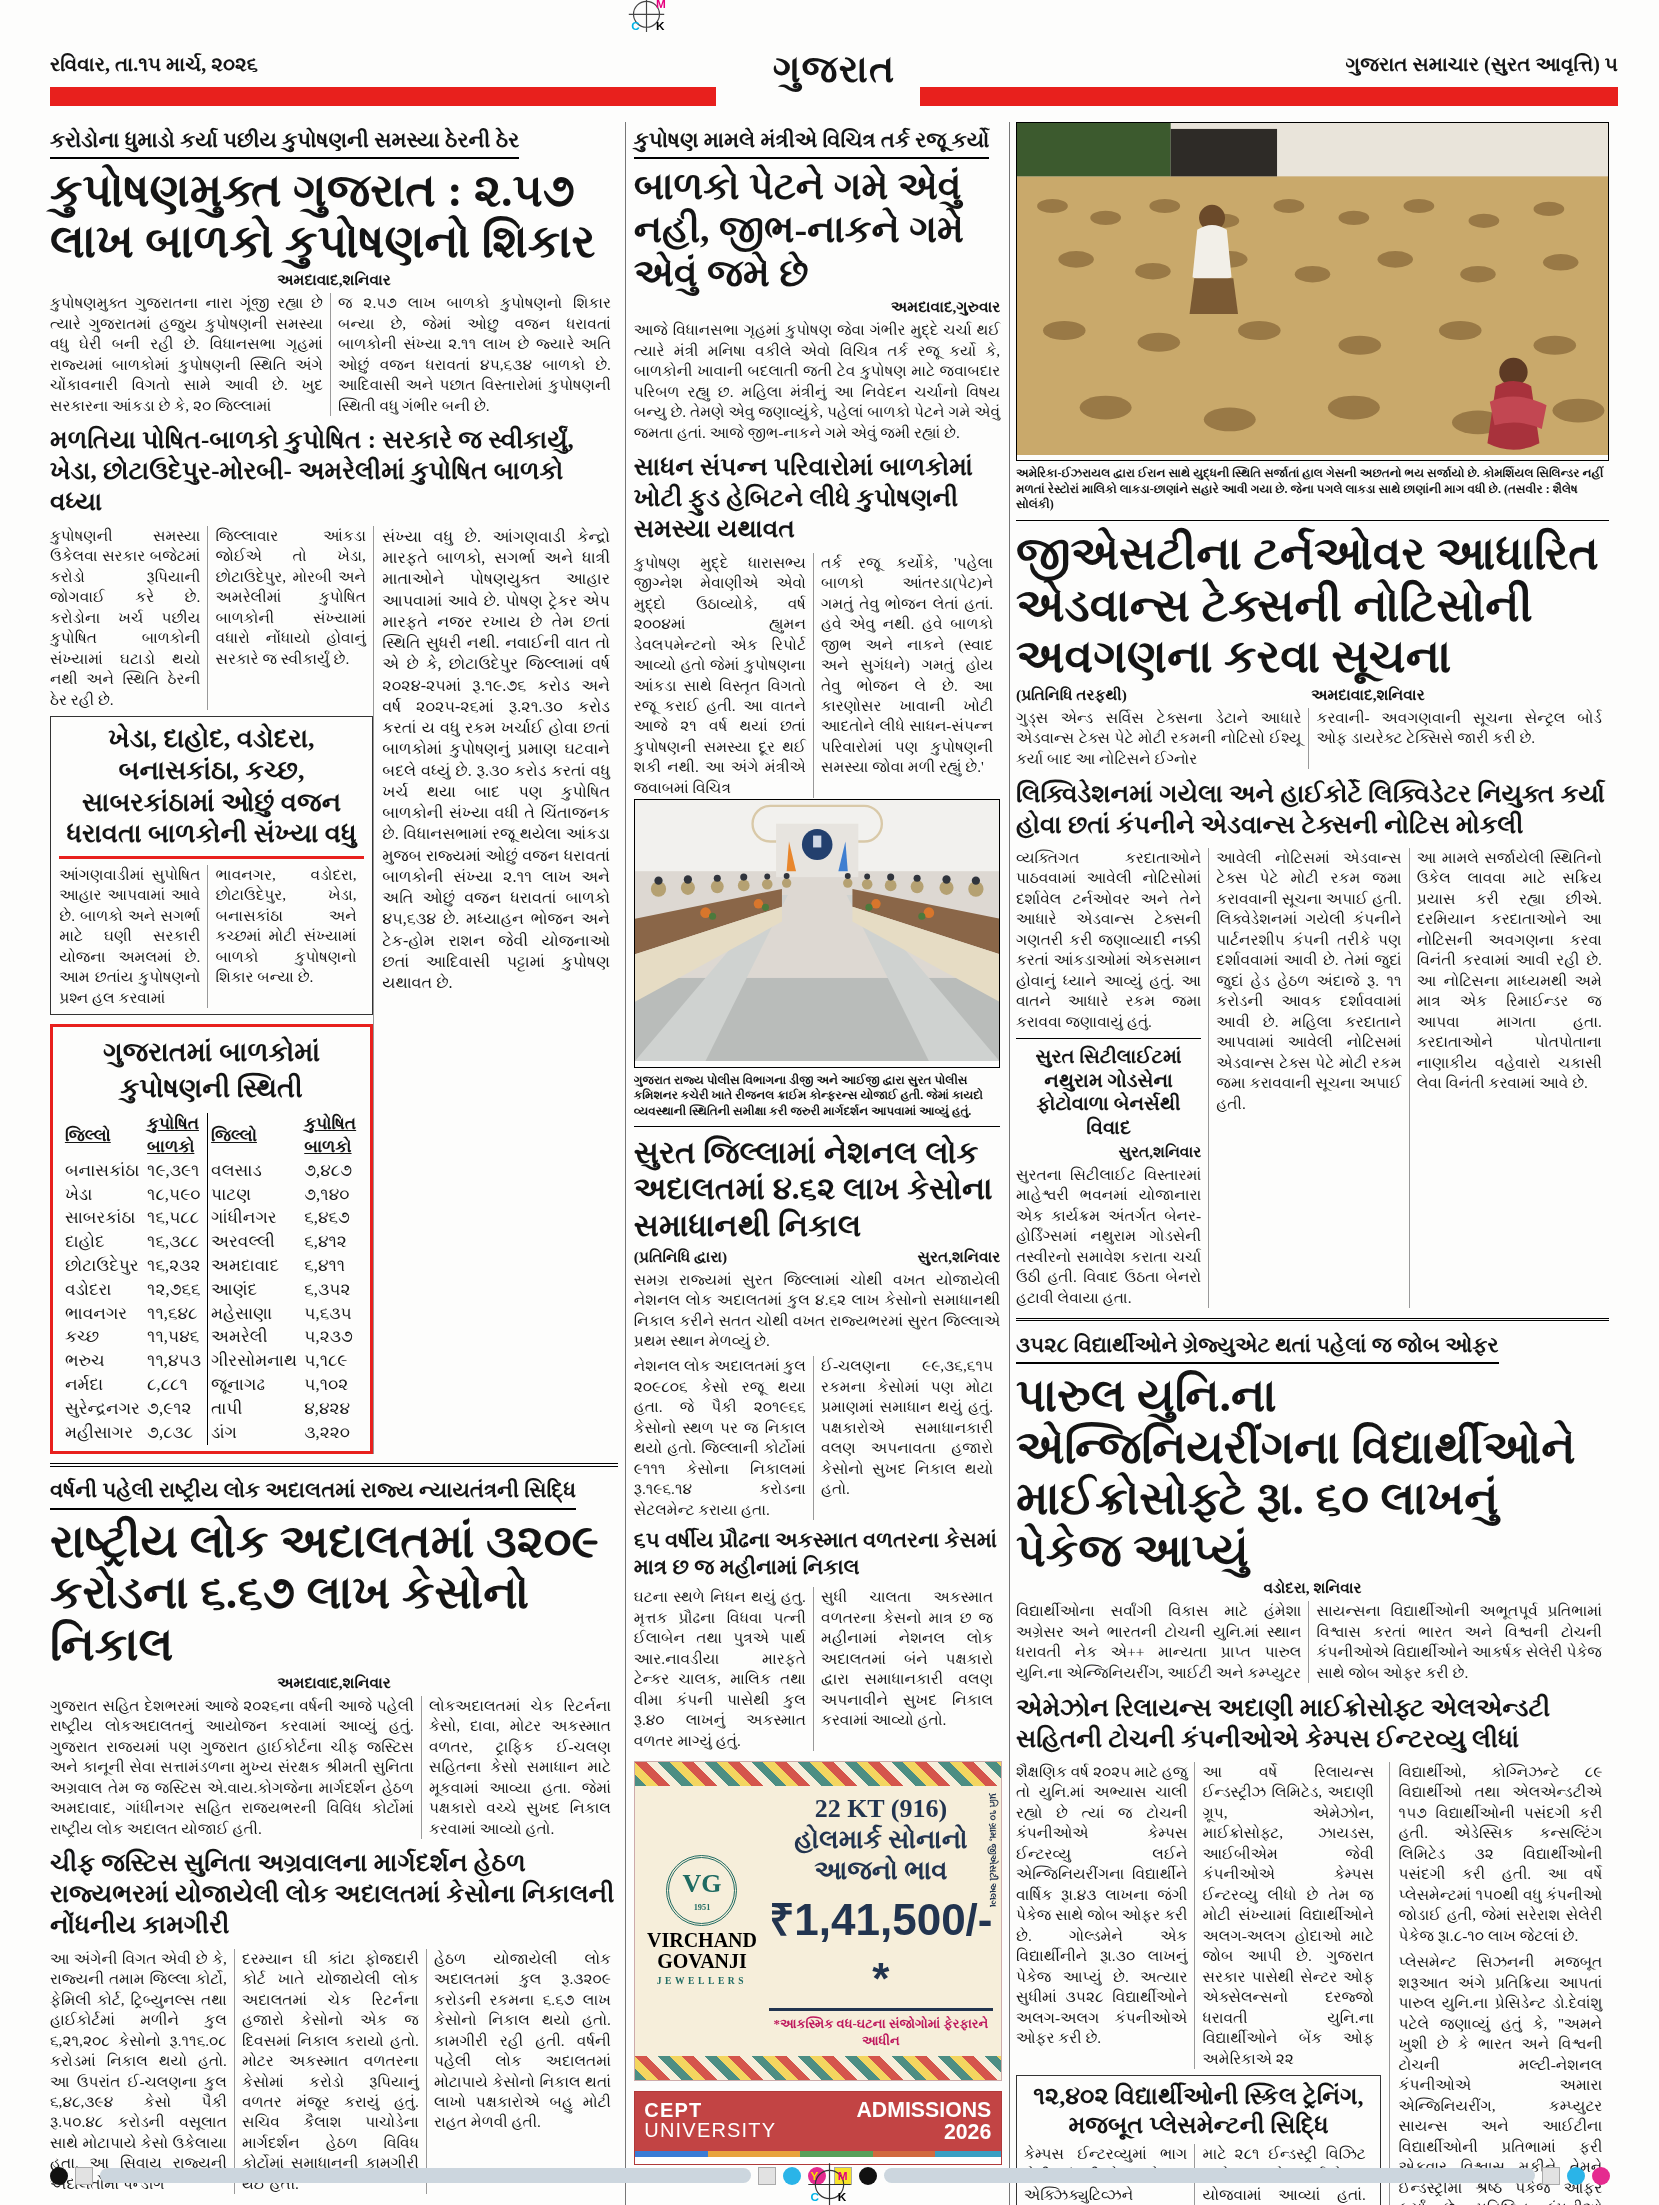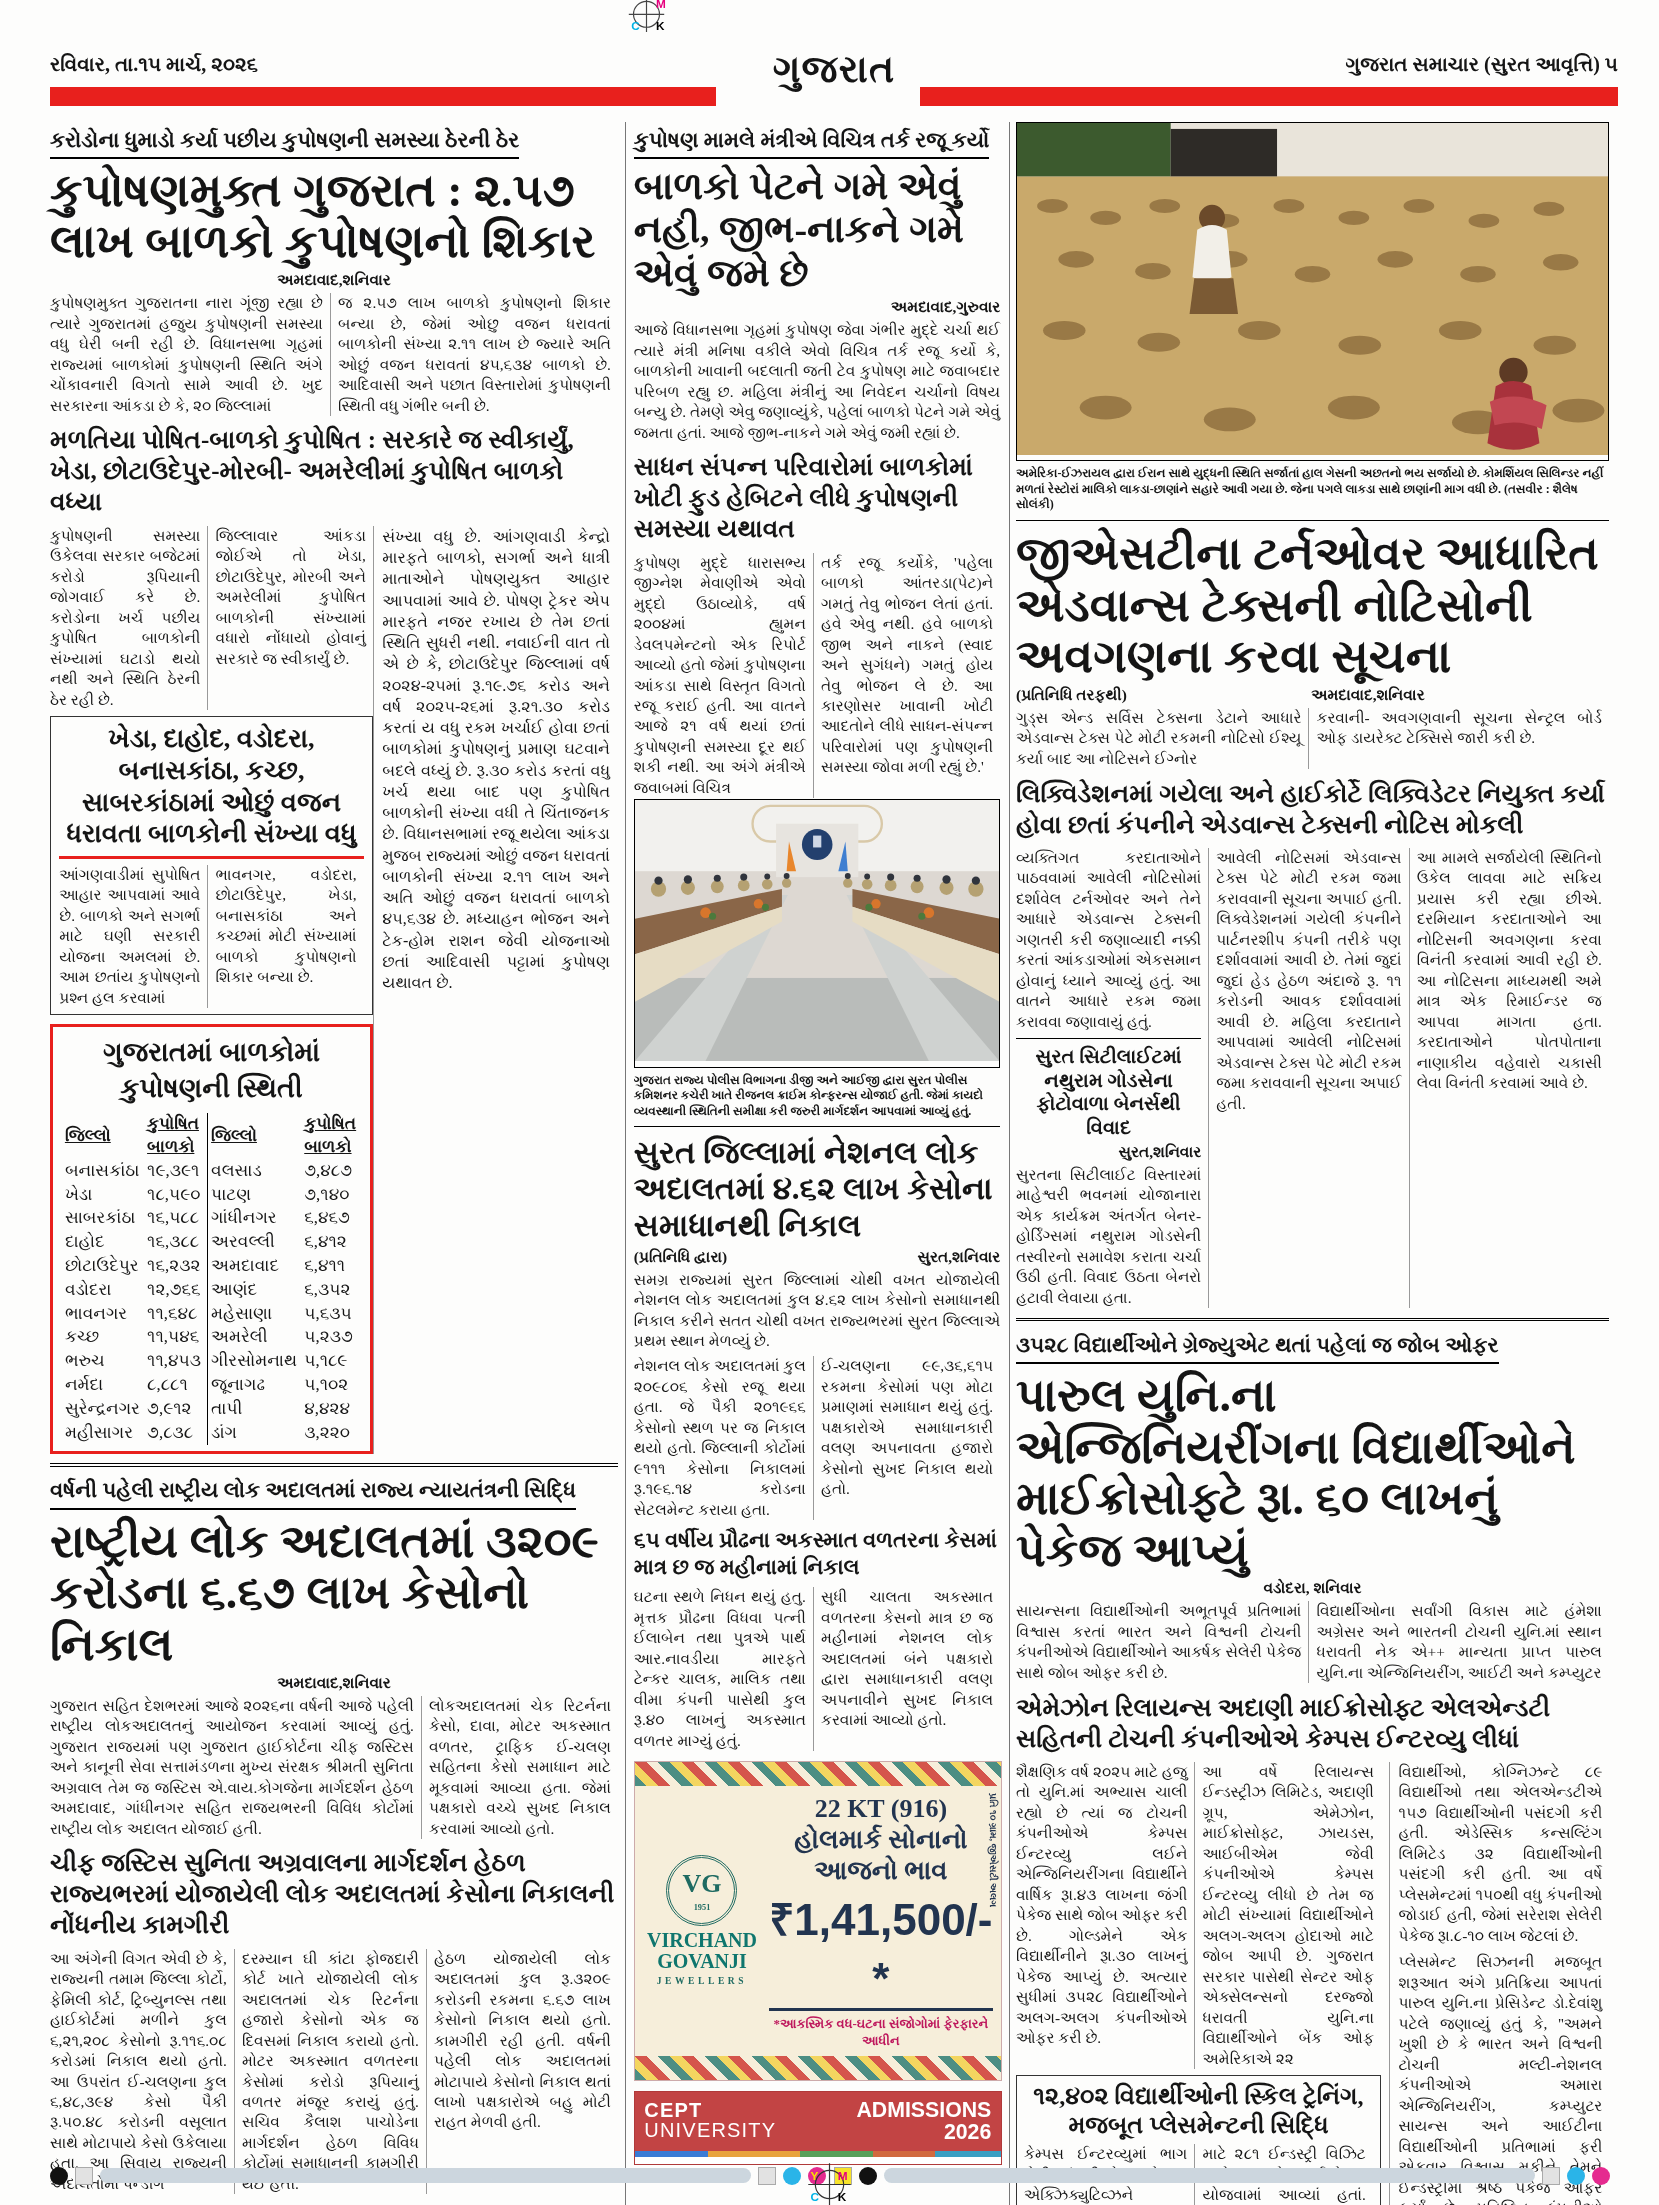--- a/index.html
+++ b/index.html
@@ -52,21 +52,21 @@
   .photo-frame { border:1.2px solid #000; }
   .caption { font-size:12px; font-weight:700; line-height:1.3; margin:4.7px 0 2.4px; }
   
   .vg-ad { width:368px; background:#f6eeda; border:0.6px solid #caa; padding:0; }
   .vg-strip { height:24px; background:repeating-linear-gradient(45deg,#2e7d74 0 8.3px,#f3d14a 8.3px 16.6px,#cf3a33 16.6px 25px,#f6eeda 25px 33px); opacity:.85; }
   .vg-body { display:flex; padding:7.1px 8.3px; gap:8.3px; align-items:center; }
   .vg-left { text-align:center; width:119px; }
   .vg-circle { width:71px; height:71px; margin:0 auto; border:3.6px double #1f6b62; border-radius:50%; display:flex; flex-direction:column; align-items:center; justify-content:center; color:#1f6b62; font-weight:700; }
   .vg-circle .i { font-size:26px; }
   .vg-circle .y { font-size:8.3px; }
-  .vg-name { color:#0f766e; font-weight:700; font-size:20px; margin-top:4.7px; line-height:1.05; font-family:"Liberation Serif",serif; }
+  .vg-name { color:#000000; font-weight:700; font-size:20px; margin-top:4.7px; line-height:1.05; font-family:"Liberation Serif",serif; }
   .vg-tag { color:#1f6b62; letter-spacing:3.6px; font-size:9.5px; font-weight:700; margin-top:2.4px; }
   .vg-right { flex:1; text-align:center; position:relative; }
   .vg-line1 { color:#22344f; font-weight:700; font-size:26px; line-height:1.2; }
   .vg-price { color:#22344f; font-weight:700; font-size:44px; border-bottom:3px solid #22344f; display:inline-block; margin:4.7px 0 3.6px; font-family:"Liberation Sans",sans-serif; }
   .vg-note { color:#be185d; font-weight:700; font-size:13px; }
   .vg-side { position:absolute; right:-6px; top:0; writing-mode:vertical-rl; font-size:9.5px; color:#22344f; font-weight:700; }
   
   .cept-ad { width:368px; border:1.8px solid #b03a3a; background:#fff; font-family:"Liberation Sans",sans-serif; }
   .cept-head { background:#c24444; color:#fff; display:flex; justify-content:space-between; padding:8.3px 9.5px; }
   .cept-logo { font-size:20px; font-weight:700; line-height:1.0; }
@@ -454,22 +454,22 @@
         </div>
       </article>
 
       <div class="story-rule"></div>
 
       <article>
         <div class="kicker">૩૫૨૮ વિદ્યાર્થીઓને ગ્રેજ્યુએટ થતાં પહેલાં જ જોબ ઓફર</div>
         <h1 class="h-xl">પારુલ યુનિ.ના એન્જિનિયરીંગના વિદ્યાર્થીઓને માઈક્રોસોફ્ટે રૂા. ૬૦ લાખનું પેકેજ આપ્યું</h1>
         <div class="dateline" style="text-align:center;">વડોદરા, શનિવાર</div>
         <div class="jrow">
+          <div class="c">વિદ્યાર્થીઓના સર્વાંગી વિકાસ માટે હંમેશા અગ્રેસર અને ભારતની ટોચની યુનિ.માં સ્થાન ધરાવતી નેક એ++ માન્યતા પ્રાપ્ત પારુલ યુનિ.ના એન્જિનિયરીંગ, આઈટી અને કમ્પ્યુટર</div>
           <div class="c">સાયન્સના વિદ્યાર્થીઓની અભૂતપૂર્વ પ્રતિભામાં વિશ્વાસ કરતાં ભારત અને વિશ્વની ટોચની કંપનીઓએ વિદ્યાર્થીઓને આકર્ષક સેલેરી પેકેજ સાથે જોબ ઓફર કરી છે.</div>
-          <div class="c">વિદ્યાર્થીઓના સર્વાંગી વિકાસ માટે હંમેશા અગ્રેસર અને ભારતની ટોચની યુનિ.માં સ્થાન ધરાવતી નેક એ++ માન્યતા પ્રાપ્ત પારુલ યુનિ.ના એન્જિનિયરીંગ, આઈટી અને કમ્પ્યુટર</div>
         </div>
         <h2 class="subhead">એમેઝોન રિલાયન્સ અદાણી માઈક્રોસોફ્ટ એલએન્ડટી સહિતની ટોચની કંપનીઓએ કેમ્પસ ઈન્ટરવ્યુ લીધાં</h2>
 
         <div class="jrow" style="gap:8.3px;">
           <div style="width:365px;">
             <div class="jrow">
               <div class="c">શૈક્ષણિક વર્ષ ૨૦૨૫ માટે હજુ તો યુનિ.માં અભ્યાસ ચાલી રહ્યો છે ત્યાં જ ટોચની કંપનીઓએ કેમ્પસ ઈન્ટરવ્યુ લઈને એન્જિનિયરીંગના વિદ્યાર્થીને વાર્ષિક રૂા.૪૩ લાખના જંગી પેકેજ સાથે જોબ ઓફર કરી છે. ગોલ્ડમેને એક વિદ્યાર્થીનીને રૂા.૩૦ લાખનું પેકેજ આપ્યું છે. અત્યાર સુધીમાં ૩૫૨૮ વિદ્યાર્થીઓને અલગ-અલગ કંપનીઓએ ઓફર કરી છે.</div>
               <div class="c">આ વર્ષે રિલાયન્સ ઈન્ડસ્ટ્રીઝ લિમિટેડ, અદાણી ગ્રૂપ, એમેઝોન, માઈક્રોસોફ્ટ, ઝાયડસ, આઈબીએમ જેવી કંપનીઓએ કેમ્પસ ઈન્ટરવ્યુ લીધો છે તેમ જ મોટી સંખ્યામાં વિદ્યાર્થીઓને અલગ-અલગ હોદાઓ માટે જોબ આપી છે. ગુજરાત સરકાર પાસેથી સેન્ટર ઓફ એક્સેલન્સનો દરજ્જો ધરાવતી યુનિ.ના વિદ્યાર્થીઓને બેંક ઓફ અમેરિકાએ ૨૨</div>
             </div>
             <div class="skill-box">

